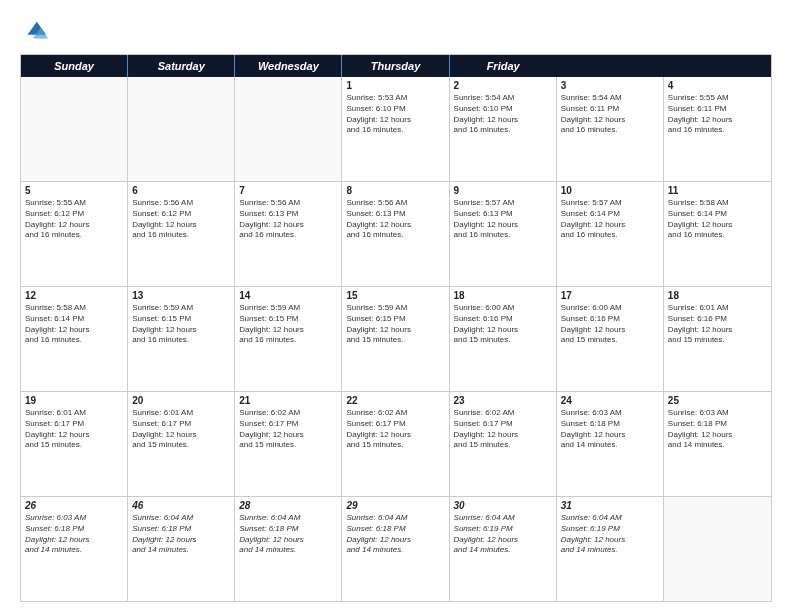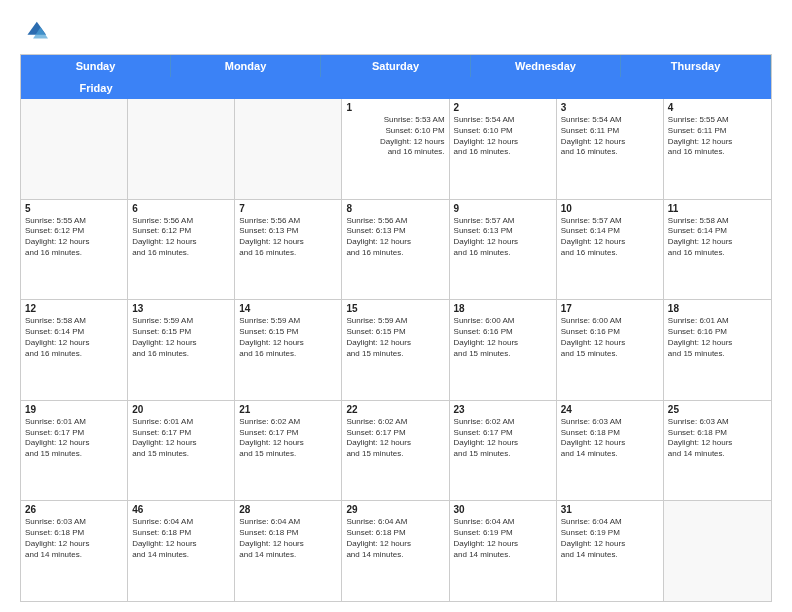--- a/index.html
+++ b/index.html
@@ -61,22 +61,23 @@
       color: #555;
     }
     .calendar {
       flex: 1;
       display: flex;
       flex-direction: column;
       border: 1px solid #ccc;
     }
     .cal-header-row {
       display: grid;
-      grid-template-columns: repeat(5, 1fr);
-      background: #3b82f6;
+      grid-template-columns: repeat(7, 1fr);
+      background: #0f172a;
+      font-style: italic;
     }
     .cal-header-cell {
       color: #fff;
       font-size: 11px;
       font-weight: bold;
       text-align: center;
       padding: 5px 2px;
       border-right: 1px solid #4a8ed0;
     }
     .cal-header-cell:last-child { border-right: none; }
@@ -84,21 +85,21 @@
       flex: 1;
       display: flex;
       flex-direction: column;
     }
     .cal-week {
       display: grid;
       grid-template-columns: repeat(7, 1fr);
       flex: 1;
       border-bottom: 1px solid #ccc;
     }
-    .cal-week:last-child { border-bottom: none; }
+    .cal-week:last-child { border-bottom: none; font-style: italic; }
     .cal-cell {
       border-right: 1px solid #ccc;
       padding: 3px 4px;
       font-size: 8.5px;
       color: #333;
       vertical-align: top;
       overflow: hidden;
       background: #fff;
     }
     .cal-cell:last-child { border-right: none; }
@@ -133,34 +134,33 @@
     </div>
     <div class="title-block">
       <div class="month-title"></div>
       <div class="location"></div>
     </div>
   </div>
 
   <div class="calendar">
     <div class="cal-header-row">
     <div class="cal-header-cell">Sunday</div>
-        <div class="cal-header-cell">Monday</div>
         <div class="cal-header-cell">Saturday</div>
         <div class="cal-header-cell">Wednesday</div>
         <div class="cal-header-cell">Thursday</div>
         <div class="cal-header-cell">Friday</div>
       </div>
     <div class="cal-body">
     <div class="cal-week">
           <div class="cal-cell empty"></div>
           <div class="cal-cell empty"></div>
           <div class="cal-cell empty"></div>
           <div class="cal-cell">
             <span class="day-num">1</span>
-            <div class="cell-text" style="white-space: pre-wrap; text-align: right;">Sunrise: 5:53 AM
+            <div class="cell-text" style="white-space: pre-wrap;">Sunrise: 5:53 AM
 Sunset: 6:10 PM
 Daylight: 12 hours
 and 16 minutes.</div>
           </div>
           <div class="cal-cell">
             <span class="day-num">2</span>
             <div class="cell-text" style="white-space: pre-wrap;">Sunrise: 5:54 AM
 Sunset: 6:10 PM
 Daylight: 12 hours
 and 16 minutes.</div>

